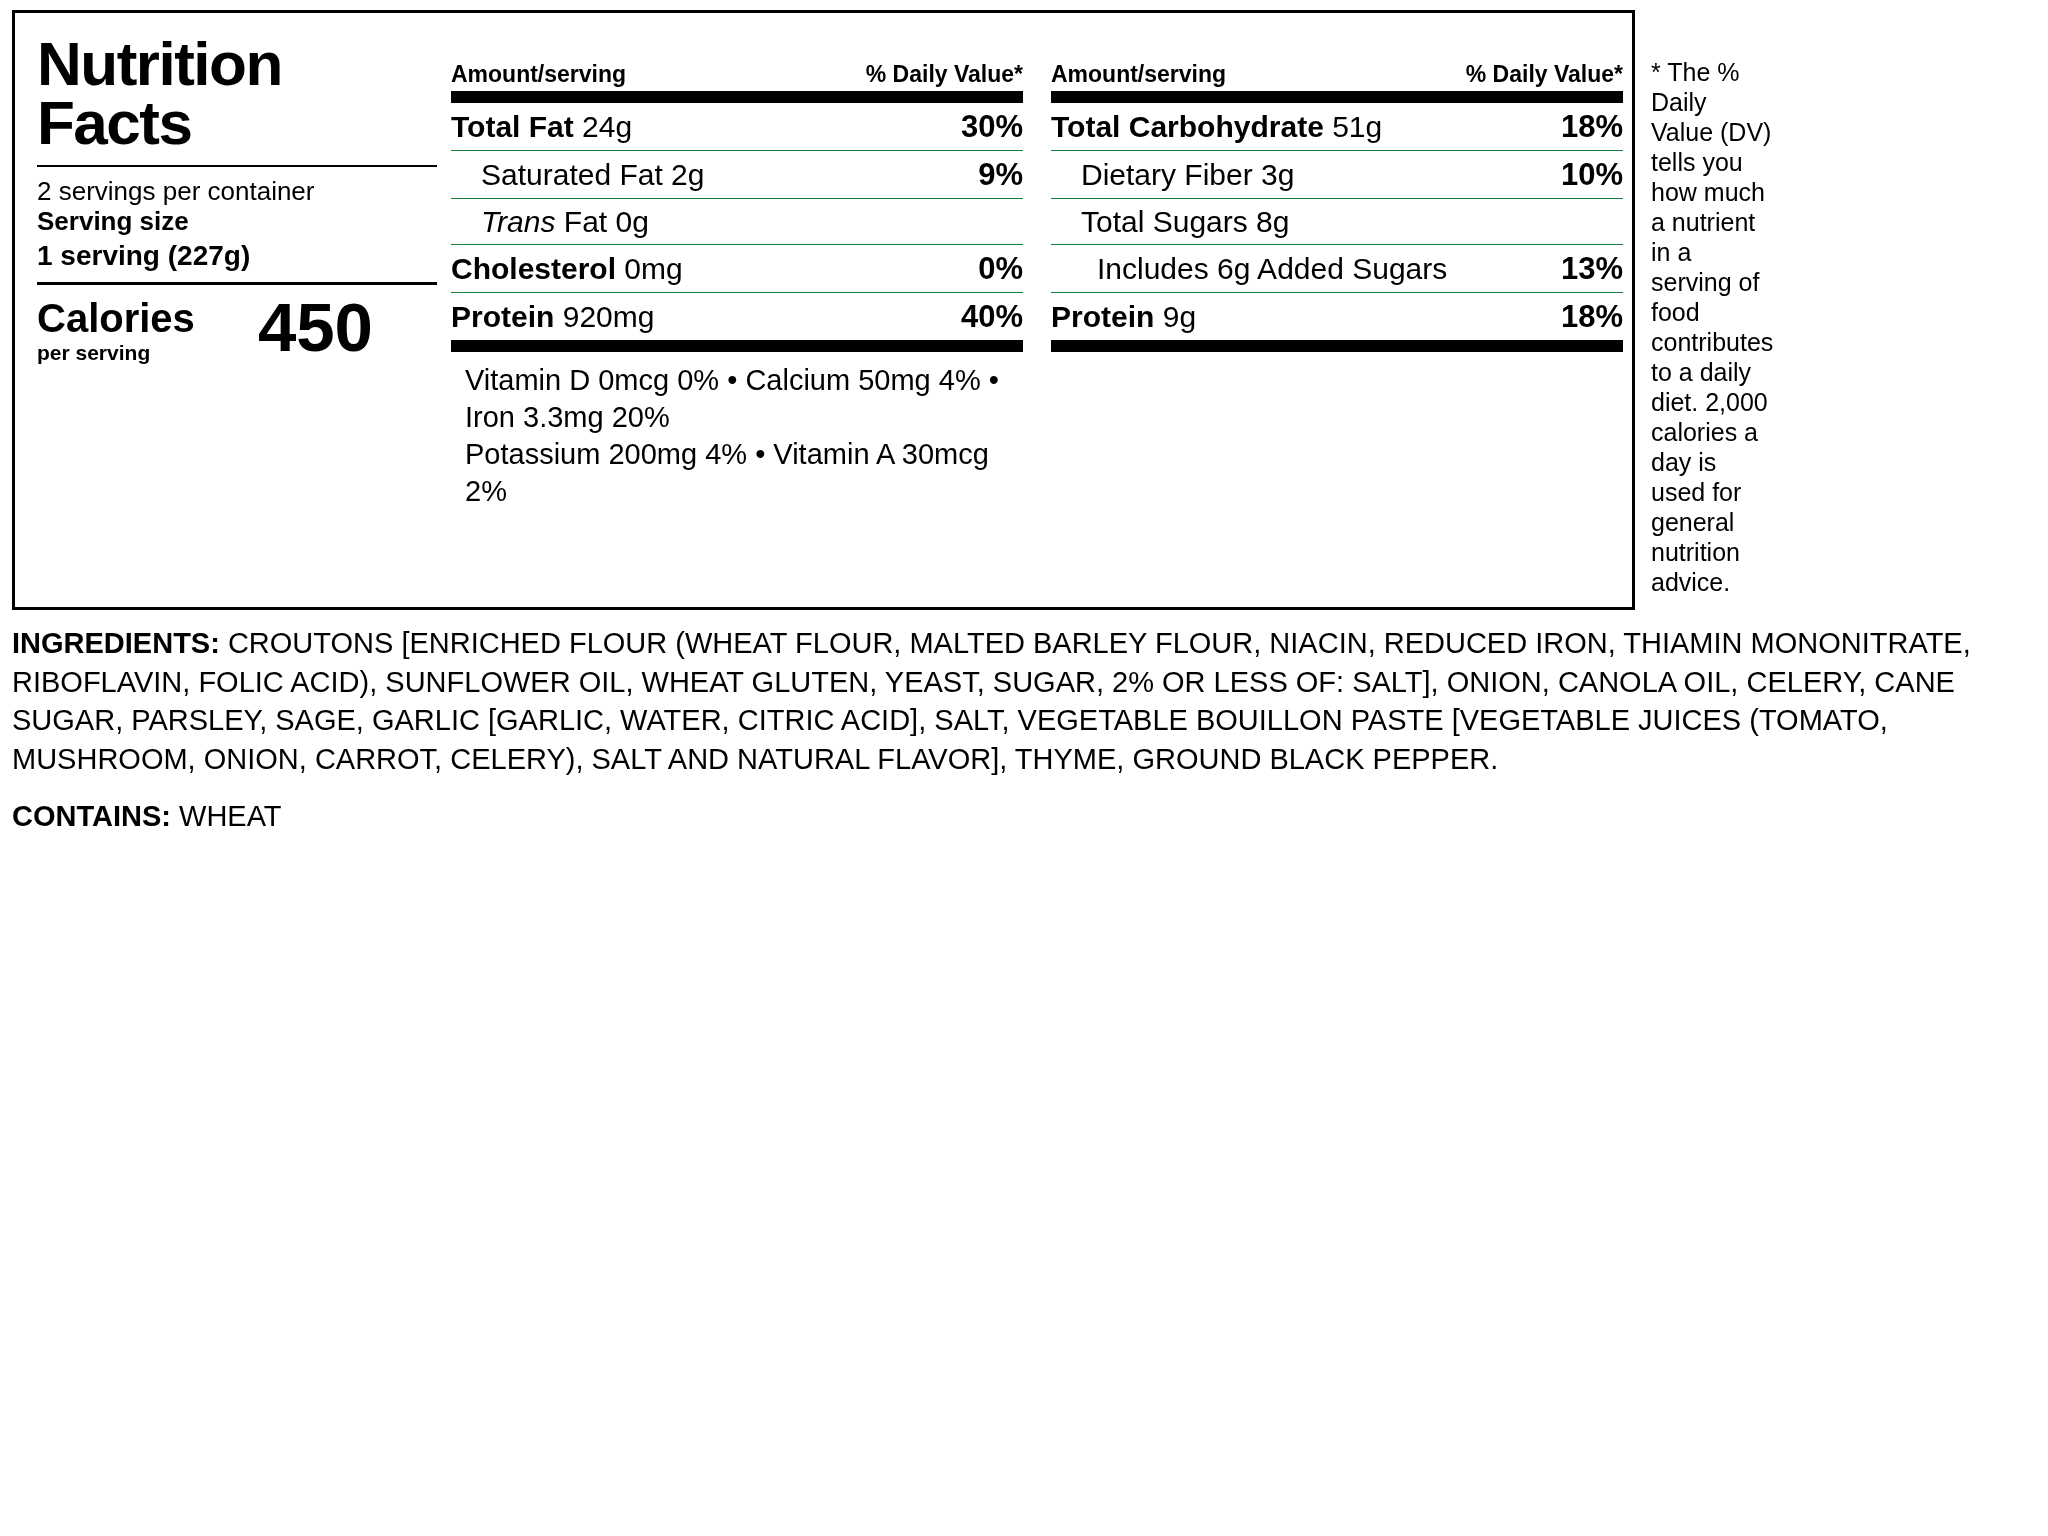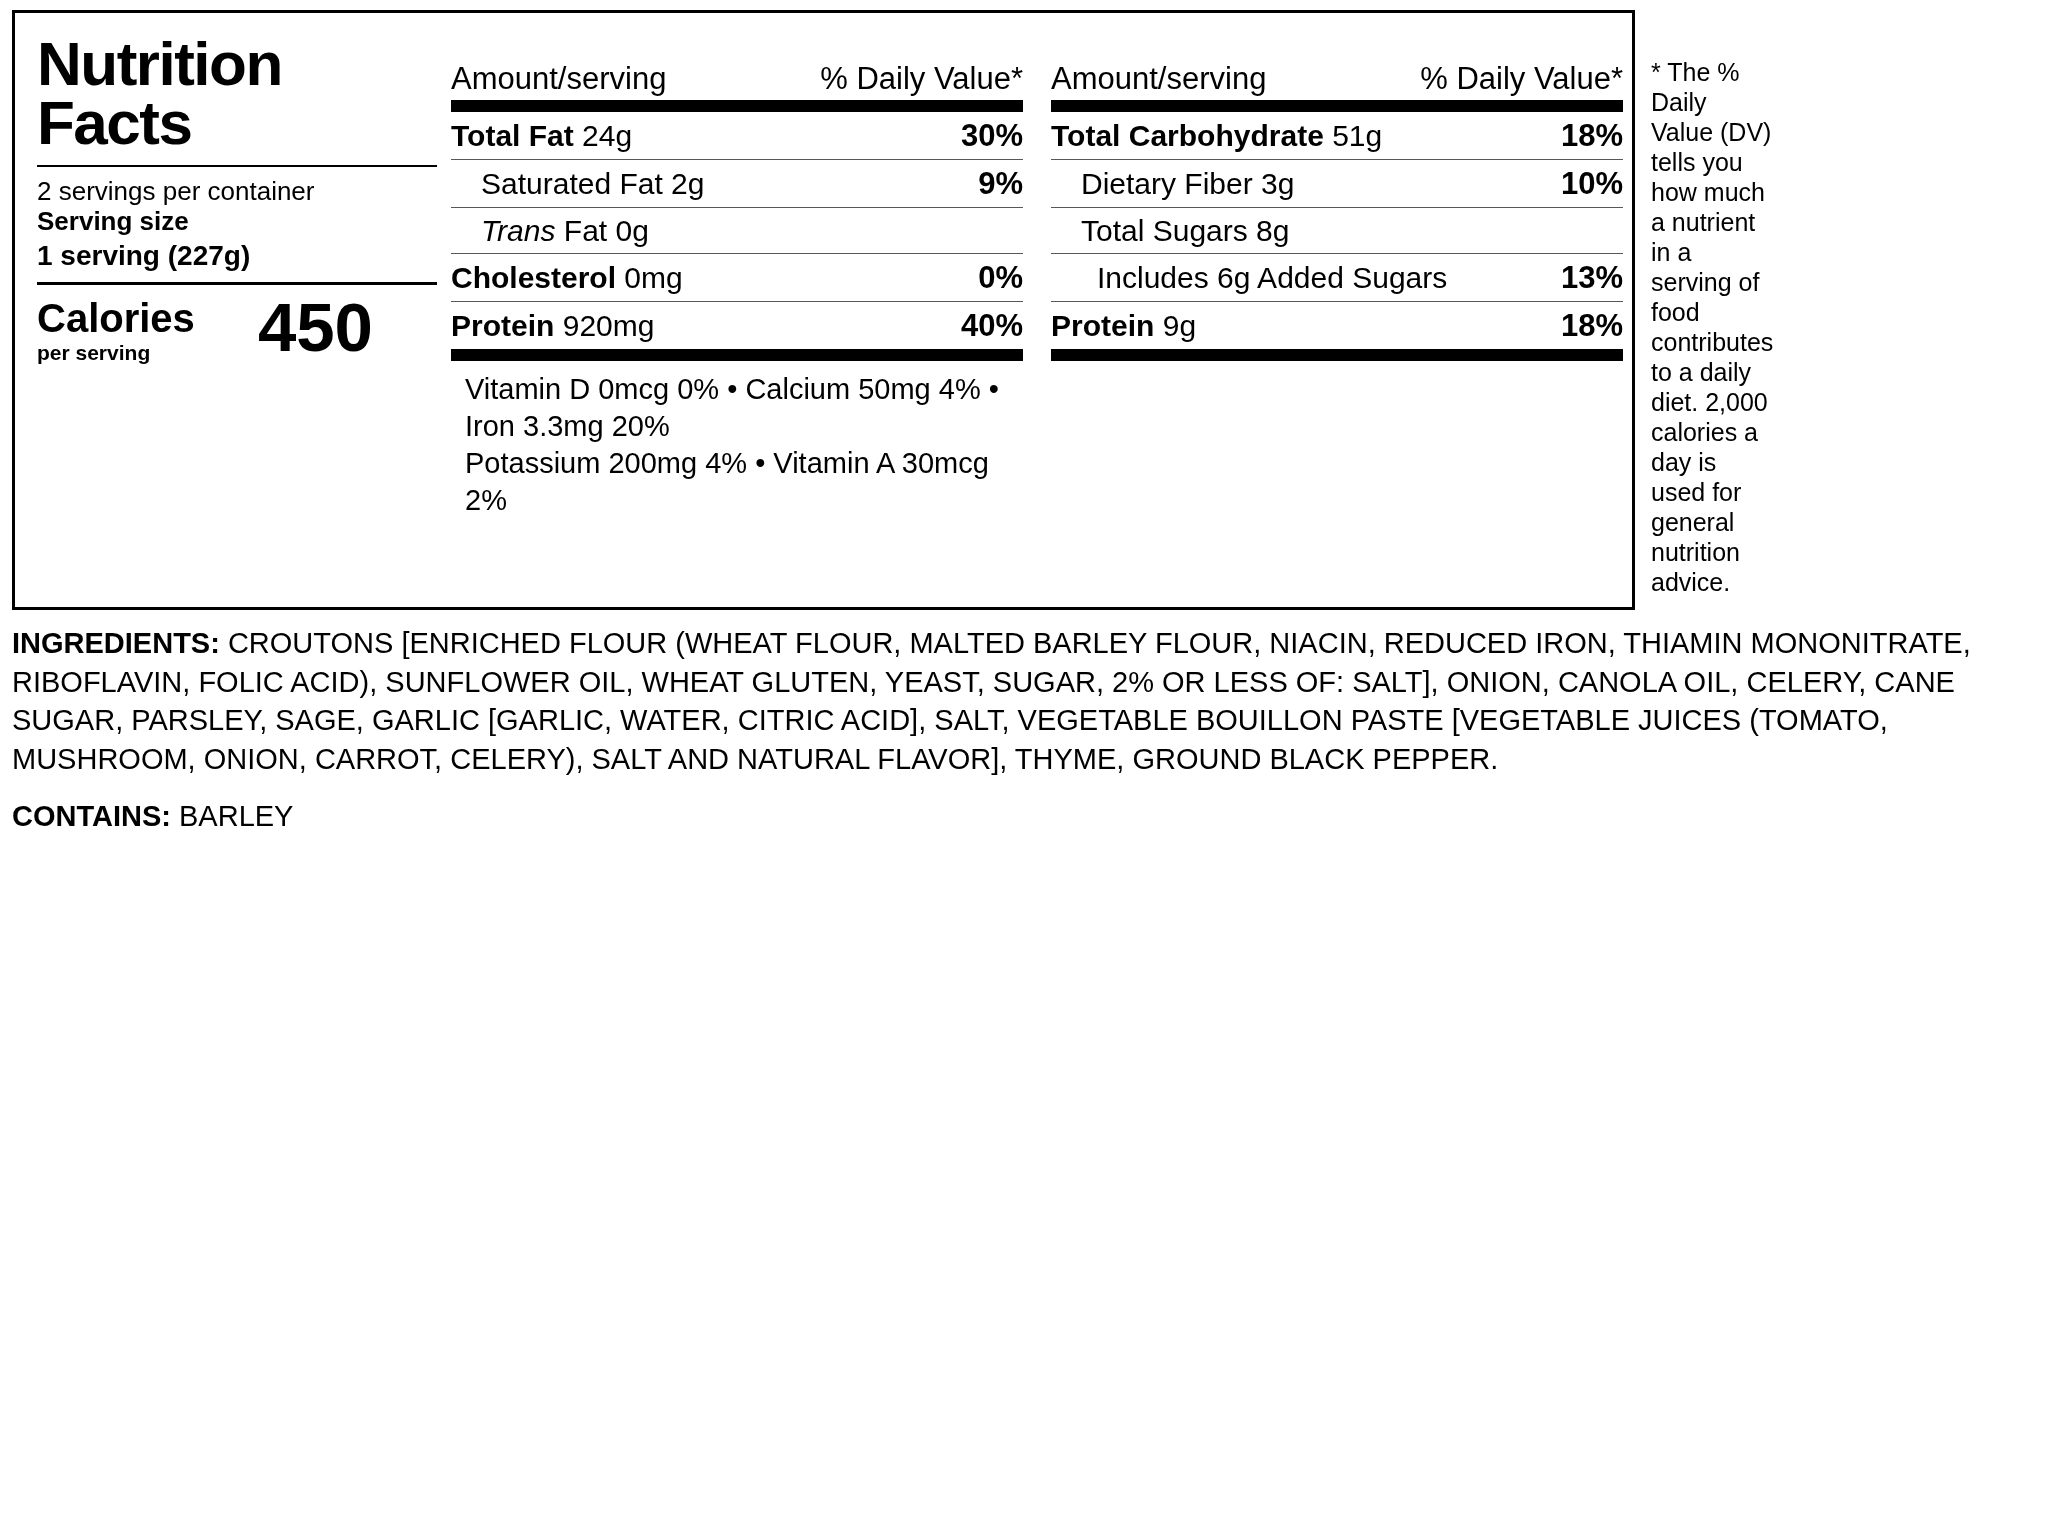--- a/index.html
+++ b/index.html
@@ -104,22 +104,22 @@
     padding-top: 48px;
   }
   .ncol {
     width: 600px;
     padding: 0 14px 0 14px;
     box-sizing: border-box;
   }
   .ncol-head {
     display: flex;
     justify-content: space-between;
-    font-size: 31px;
-    font-weight: normal;
+    font-size: 23px;
+    font-weight: bold;
     padding-bottom: 3px;
   }
   .bar-thick {
     border-bottom: 12px solid #000;
   }
   .nrow {
     display: flex;
     justify-content: space-between;
     align-items: baseline;
     font-size: 30px;
@@ -271,16 +271,16 @@
 
     <div class="col-note">* The % Daily Value (DV) tells you how much a nutrient in a serving of food contributes to a daily diet. 2,000 calories a day is used for general nutrition advice.</div>
 
   </div>
 
   <div class="ingredients">
     <b>INGREDIENTS:</b><span> CROUTONS [ENRICHED FLOUR (WHEAT FLOUR, MALTED BARLEY FLOUR, NIACIN, REDUCED IRON, THIAMIN MONONITRATE, RIBOFLAVIN, FOLIC ACID), SUNFLOWER OIL, WHEAT GLUTEN, YEAST, SUGAR, 2% OR LESS OF: SALT], ONION, CANOLA OIL, CELERY, CANE SUGAR, PARSLEY, SAGE, GARLIC [GARLIC, WATER, CITRIC ACID], SALT, VEGETABLE BOUILLON PASTE [VEGETABLE JUICES (TOMATO, MUSHROOM, ONION, CARROT, CELERY), SALT AND NATURAL FLAVOR], THYME, GROUND BLACK PEPPER.</span>
   </div>
 
   <div class="contains">
-    <b>CONTAINS:</b><span> BARLEY</span>
+    <b>CONTAINS:</b><span> WHEAT</span>
   </div>
 
 </div>
 
 </body></html>

